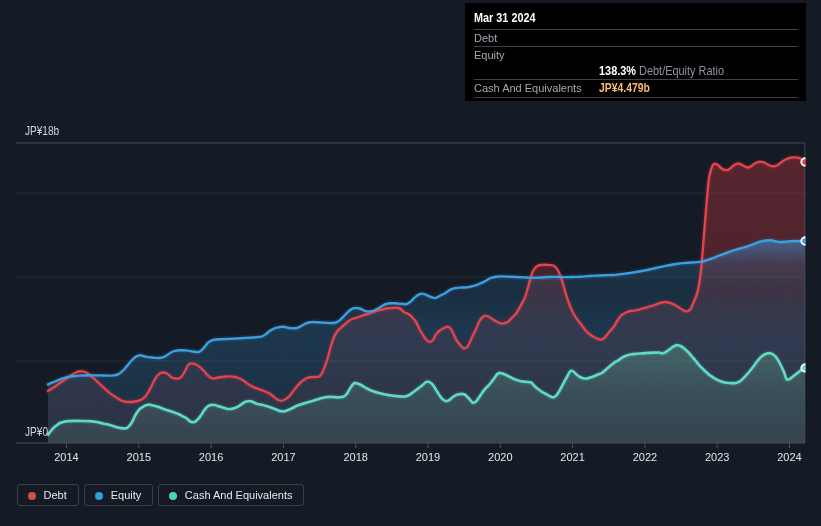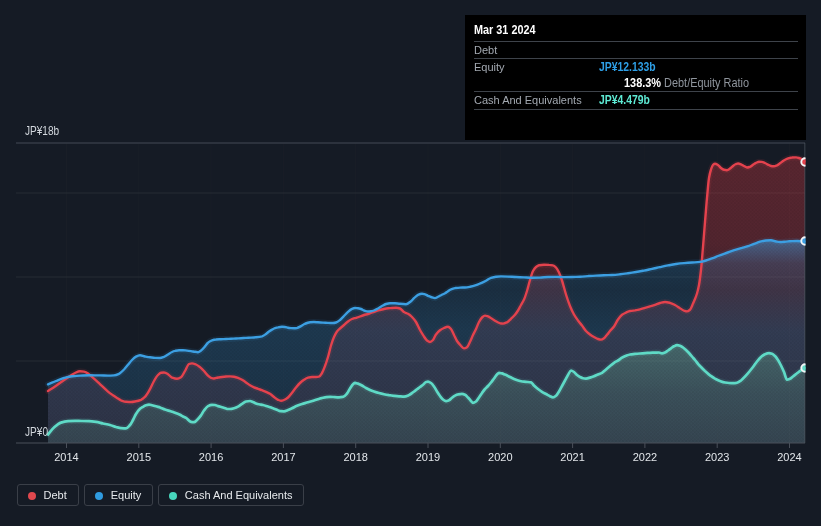--- a/index.html
+++ b/index.html
@@ -1,18 +1,18 @@
 <!DOCTYPE html>
 <html><head><meta charset="utf-8">
 <style>
   html,body{margin:0;padding:0;}
   body{width:821px;height:526px;background:#151b25;font-family:"Liberation Sans",sans-serif;position:relative;overflow:hidden;}
   .ax{fill:#e2e6ea;font-size:11.5px;font-family:"Liberation Sans",sans-serif;}
   .ylab{fill:#d2d7dd;font-size:12px;font-family:"Liberation Sans",sans-serif;}
-  #tip{position:absolute;left:465px;top:15px;width:341px;height:125px;background:#000;color:#fff;font-size:13px;box-sizing:border-box;}
+  #tip{position:absolute;left:465px;top:3px;width:341px;height:98px;background:#000;color:#fff;font-size:13px;box-sizing:border-box;}
   #tip .row{position:absolute;left:9px;right:8px;white-space:nowrap;}
   #tip .lab{color:#a3a9b1;font-size:11px;}
   #tip .hr{position:absolute;left:9px;right:8px;border-top:1px solid #3e434a;height:0;}
   .cx{display:inline-block;transform-origin:0 50%;}
   #tip .val{position:absolute;left:133.5px;font-weight:bold;font-size:13px;}
   #legend{position:absolute;left:17px;top:483.5px;height:30px;white-space:nowrap;font-size:0;}
   .btn{display:inline-block;vertical-align:top;height:20px;line-height:20px;border:1px solid #3a3f48;border-radius:3px;color:#e6e9ec;font-size:11px;padding:0 11px 0 10px;}
   .b1{margin-right:5.5px;}.b2{margin-right:5px;}
   .dot{display:inline-block;width:8px;height:8px;border-radius:50%;margin-right:7.5px;position:relative;top:1px;}
 </style></head>
@@ -106,23 +106,22 @@
     <text x="644.9" y="461" text-anchor="middle" class="ax" textLength="24.5" lengthAdjust="spacingAndGlyphs">2022</text>
     <text x="717.2" y="461" text-anchor="middle" class="ax" textLength="24.5" lengthAdjust="spacingAndGlyphs">2023</text>
     <text x="789.5" y="461" text-anchor="middle" class="ax" textLength="24.5" lengthAdjust="spacingAndGlyphs">2024</text>
 </svg>
 <div id="tip">
   <div class="row" style="top:6.5px;font-weight:bold;"><span class="cx" style="transform:scaleX(0.835);">Mar 31 2024</span></div>
   <div class="hr" style="top:26px;"></div>
   <div class="row lab" style="top:29px;">Debt</div>
   <div class="hr" style="top:42.5px;"></div>
   <div class="row lab" style="top:45.5px;">Equity</div>
-  <div class="row val" style="top:43.5px;color:#2e9fe6;"><span class="cx" style="transform:scaleX(0.80);">JP¥12.133b</span></div>
-  <div class="row" style="top:60px;left:133.5px;color:#8f959d;text-align:center;"><span class="cx" style="transform:scaleX(0.84);"><b style="color:#fff;">138.3%</b> Debt/Equity Ratio</span></div>
+  <div class="row" style="top:60px;left:133.5px;color:#8f959d;"><span class="cx" style="transform:scaleX(0.84);"><b style="color:#fff;">138.3%</b> Debt/Equity Ratio</span></div>
   <div class="hr" style="top:76px;"></div>
   <div class="row lab" style="top:79px;">Cash And Equivalents</div>
-  <div class="row val" style="top:77px;color:#5eead4;text-decoration:underline;"><span class="cx" style="transform:scaleX(0.80);">JP¥4.479b</span></div>
+  <div class="row val" style="top:77px;color:#fdba74;text-decoration:underline;"><span class="cx" style="transform:scaleX(0.80);">JP¥4.479b</span></div>
   <div class="hr" style="top:94px;"></div>
 </div>
 <div id="legend">
   <span class="btn b1"><span class="dot" style="background:#e0484e;"></span>Debt</span>
   <span class="btn b2"><span class="dot" style="background:#2f9be0;"></span>Equity</span>
   <span class="btn"><span class="dot" style="background:#47d6bd;"></span>Cash And Equivalents</span>
 </div>
 </body></html>

